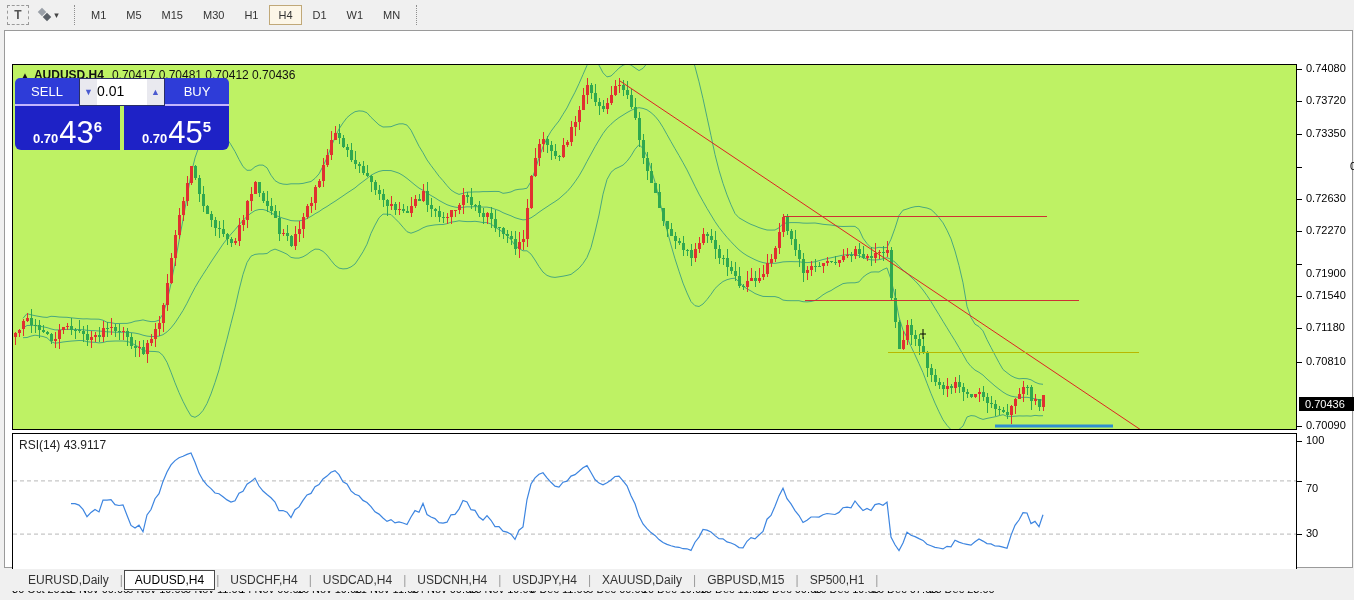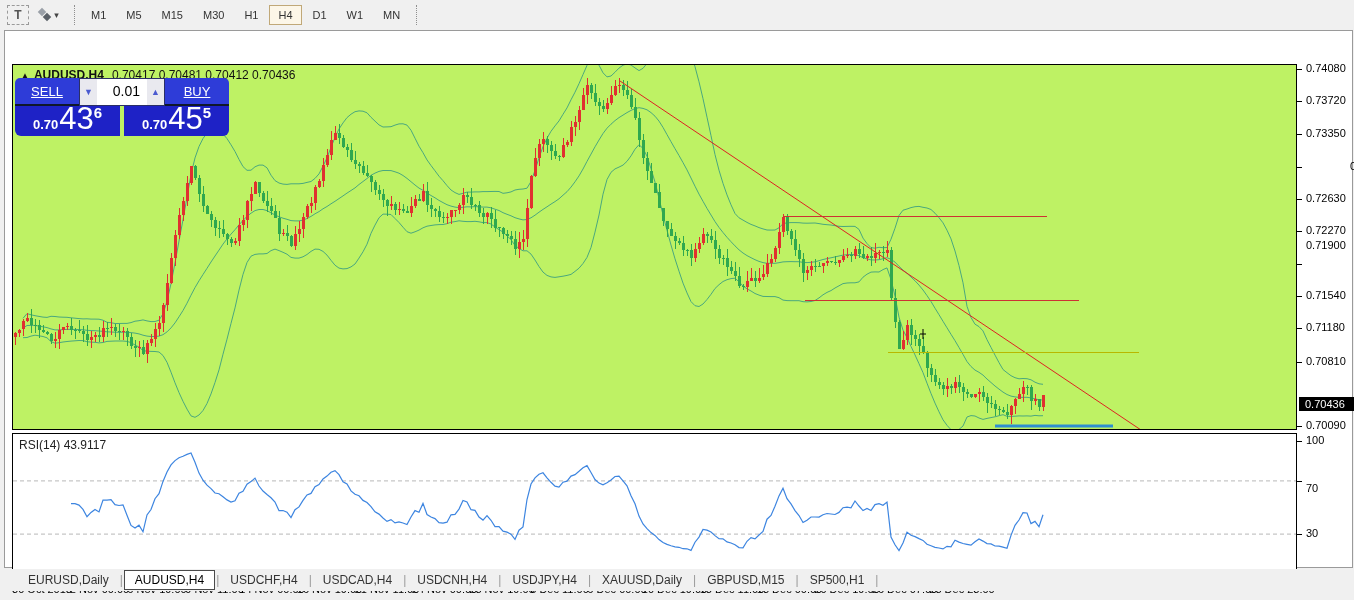--- a/index.html
+++ b/index.html
@@ -35,27 +35,27 @@
   #curtag{position:absolute;left:2px;width:56px;height:14px;background:#000;color:#fff;
           font-size:11px;line-height:14px;padding-left:6px;box-sizing:border-box;}
   #timeaxis{position:absolute;left:7px;top:547px;width:1285px;height:21px;}
   .ttick{position:absolute;top:0;width:1px;height:4px;background:#000;}
   .tlabel{position:absolute;top:5px;font-size:11px;color:#000;transform:translateX(-50%);white-space:nowrap;}
   
   #panel{position:absolute;left:2px;top:13px;width:214px;}
   #prow1{display:flex;height:28px;}
   .pbtn{background:#2e3cd8;color:#fff;font-size:13px;display:flex;align-items:center;justify-content:center;
         border-bottom:2px solid #828f2;box-sizing:border-box;cursor:pointer;}
-  .pbtn{border-bottom:2px solid #0f172a;text-decoration:underline;}
+  .pbtn{border-bottom:2px solid #c4b5fd;}
   #sellbtn{width:64px;border-radius:5px 0 0 0;}
   #buybtn{width:64px;border-radius:0 5px 0 0;}
   #stepper{flex:1;background:#fff;border:1px solid #2a2f66;box-sizing:border-box;display:flex;align-items:stretch;}
   .stepbtn{width:17px;background:#e9e9ef;color:#4a5ad0;font-size:9px;display:flex;align-items:center;justify-content:center;cursor:pointer;}
-  #stepval{flex:1;text-align:right;font-size:14px;color:#000;padding:4px 7px 0 0;}
-  #prow2{display:flex;height:30px;}
+  #stepval{flex:1;text-align:left;font-size:14px;color:#000;padding:4px 7px 0 0;}
+  #prow2{display:flex;height:44px;}
   .pricebox{width:105px;background:#1e22c6;color:#fff;display:flex;align-items:flex-end;justify-content:center;
             padding-bottom:3px;box-sizing:border-box;cursor:pointer;}
   .pricebox:first-child{border-radius:0 0 0 6px;margin-right:4px;}
   .pricebox:last-child{border-radius:0 0 6px 0;}
   .pp{font-size:13px;font-weight:bold;margin-right:1px;line-height:17px;}
   .pb{font-size:31px;line-height:29px;}
   .ps{font-size:15px;font-weight:bold;position:relative;top:-12px;}
   
   #tabbar{position:absolute;left:0;top:569px;width:1354px;height:22px;background:#f0f0f0;
           display:flex;align-items:center;padding-left:18px;box-sizing:border-box;font-size:12px;color:#333;}
@@ -677,21 +677,21 @@
         <div class="plabel" style="top: 33.2092px;">0.73720</div>
         <div class="ptick" style="top: 73.3131px;"></div>
         <div class="plabel" style="top: 66.3131px;">0.73350</div>
         <div class="ptick" style="top: 105.522px;"></div>
         <div class="plabel" style="top: 98.5223px; padding-left: 44px;">0.72990</div>
         <div class="ptick" style="top: 137.732px;"></div>
         <div class="plabel" style="top: 130.732px;">0.72630</div>
         <div class="ptick" style="top: 169.941px;"></div>
         <div class="plabel" style="top: 162.941px;">0.72270</div>
         <div class="ptick" style="top: 203.045px;"></div>
-        <div class="plabel" style="top: 178px;">0.71900</div>
+        <div class="plabel" style="top: 206px;">0.71900</div>
         <div class="ptick" style="top: 235.254px;"></div>
         <div class="plabel" style="top: 228.254px;">0.71540</div>
         <div class="ptick" style="top: 267.463px;"></div>
         <div class="plabel" style="top: 260.463px;">0.71180</div>
         <div class="ptick" style="top: 300.567px;"></div>
         <div class="plabel" style="top: 293.567px;">0.70810</div>
         <div class="ptick" style="top: 364.985px;"></div>
         <div class="plabel" style="top: 357.985px;">0.70090</div>
         <div class="" id="curtag" style="top: 336px;">0.70436</div>
         <div class="ptick" style="top: 380px;"></div>

